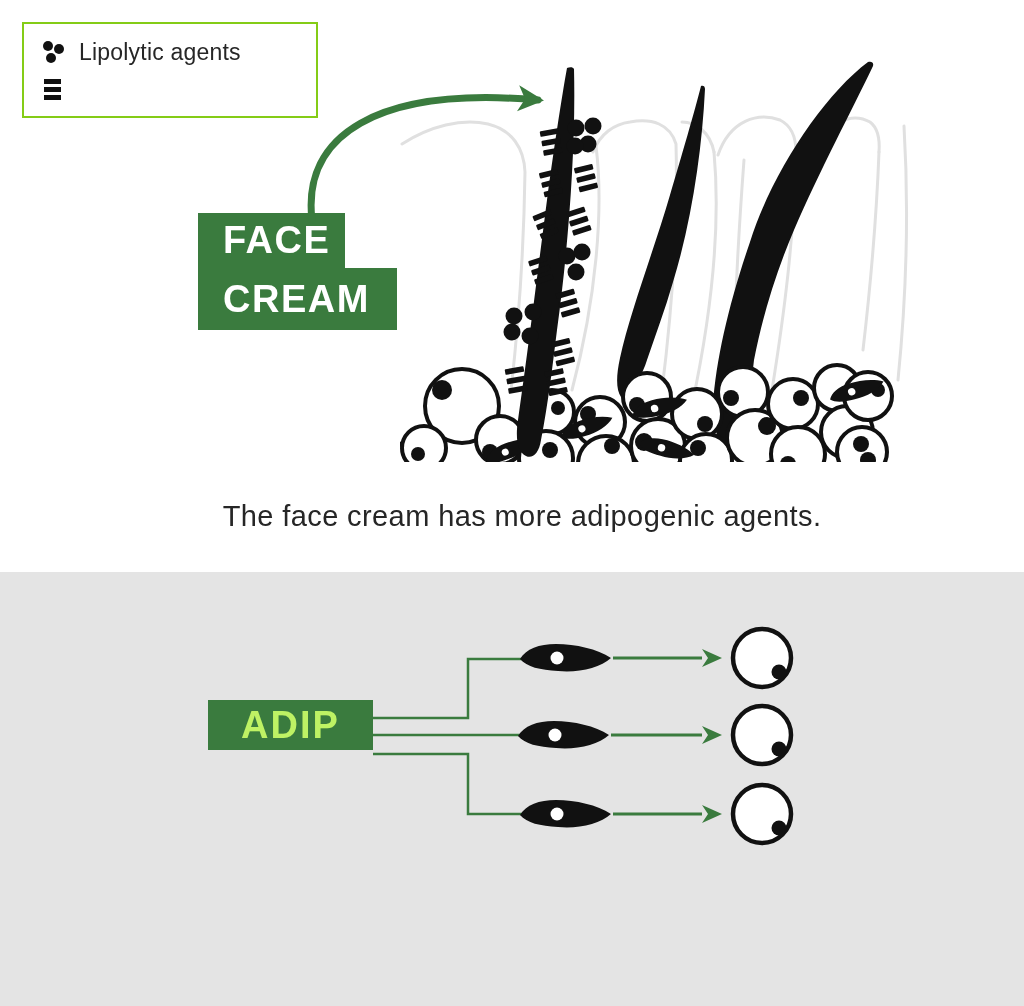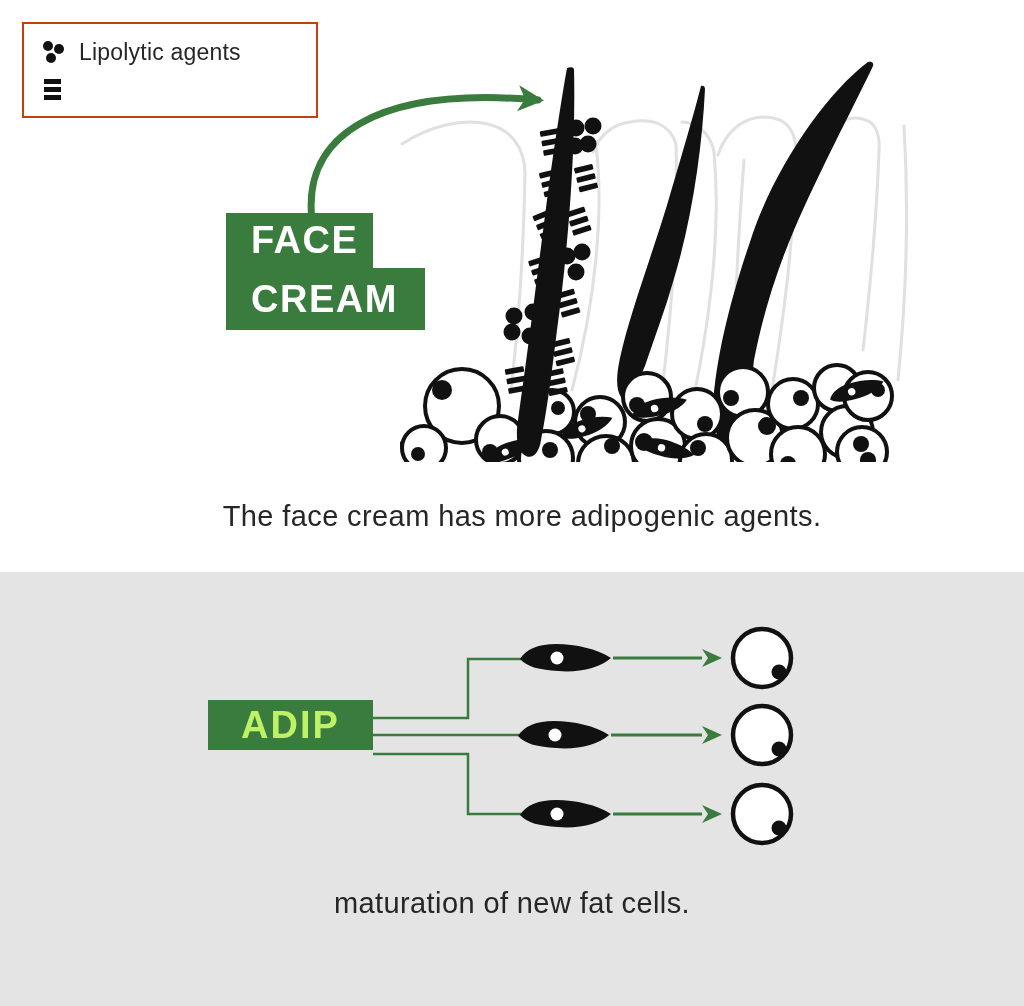--- a/index.html
+++ b/index.html
@@ -15,35 +15,34 @@
     position:relative;
     background:#ffffff;
     font-family:"Liberation Sans","DejaVu Sans",sans-serif;
     overflow:hidden;
   }
   .abs{position:absolute;}
 
   
   .legend{
     left:22px;top:22px;width:296px;height:96px;
-    background:#fff;border:2px solid #c2410c;
+    background:#fff;border:2px solid #84cc16;
     display:flex;flex-direction:column;justify-content:center;
     gap:10px;padding:10px 16px;
   }
   .legend-row{display:flex;align-items:center;gap:13px;}
   .legend-row svg{flex:0 0 auto;}
   .legend-label{font-size:23px;color:var(--text);letter-spacing:.2px;}
 
   
   .face-label{left:198px;top:213px;}
   .face-label .step1,.face-label .step2{
     background:var(--green);color:#fff;font-weight:bold;
     letter-spacing:1.5px;padding-left:25px;display:flex;align-items:center;
     font-size:38px;
-    margin-left:28px;
   }
   .face-label .step1{width:147px;height:55px;}
   .face-label .step2{width:199px;height:62px;}
 
   
   .t-caption{
     left:0;top:500px;width:1024px;text-align:center;
     font-size:29px;color:var(--text);letter-spacing:.4px;padding-left:20px;
   }
   .b-caption{
@@ -255,15 +254,14 @@
       <circle cx="762" cy="163" r="29" fill="#fff" stroke="#111" stroke-width="4.5"></circle>
       <circle cx="779" cy="177" r="7.5" fill="#111"></circle>
       <circle cx="762" cy="242" r="29" fill="#fff" stroke="#111" stroke-width="4.5"></circle>
       <circle cx="779" cy="256" r="7.5" fill="#111"></circle>
     </g>
   </svg>
 
   <div class="abs adip-label">ADIP</div>
 
   <div class="abs b-caption">
-    <div>maturation of new fat cells.</div>
   </div>
 </section>
 
 </body></html>

